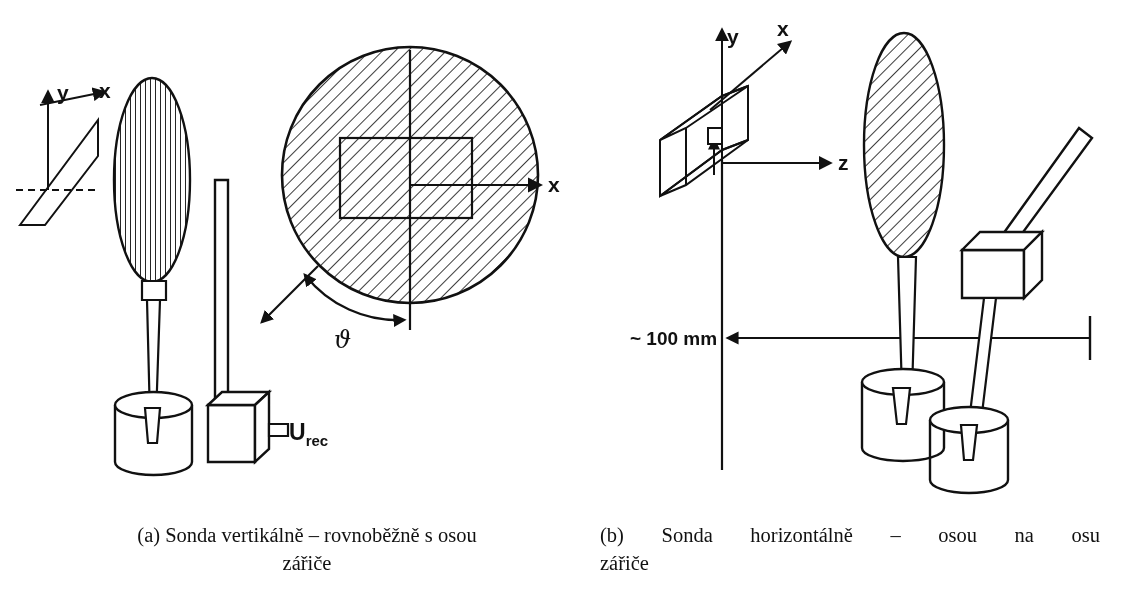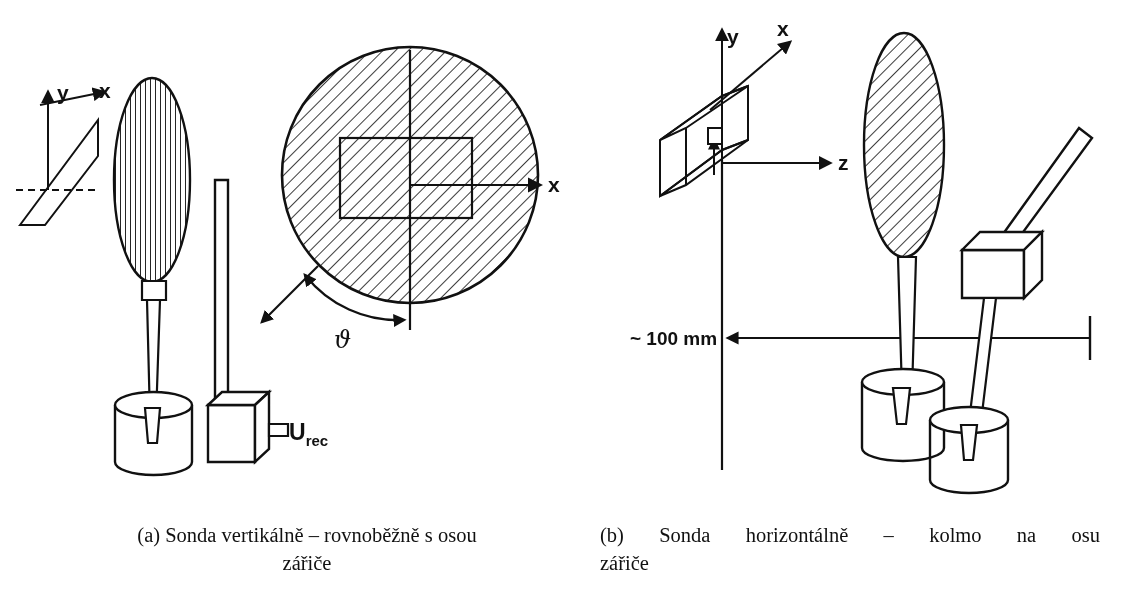--- a/index.html
+++ b/index.html
@@ -197,18 +197,18 @@
     </svg>
   </div>
 
   <div class="caption-row">
     <div class="caption caption-a">
       <span>(a) Sonda vertikálně – rovnoběžně s osou</span>
       <br>
       <span>zářiče</span>
     </div>
     <div class="caption caption-b">
-      <span class="line1">(b)  Sonda  horizontálně  –  kolmo  na  osu</span>
+      <span class="line1">(b)  Sonda  horizontálně  –  osou  na  osu</span>
       <span class="line2">zářiče</span>
     </div>
   </div>
 
 </div>
 
 </body></html>

